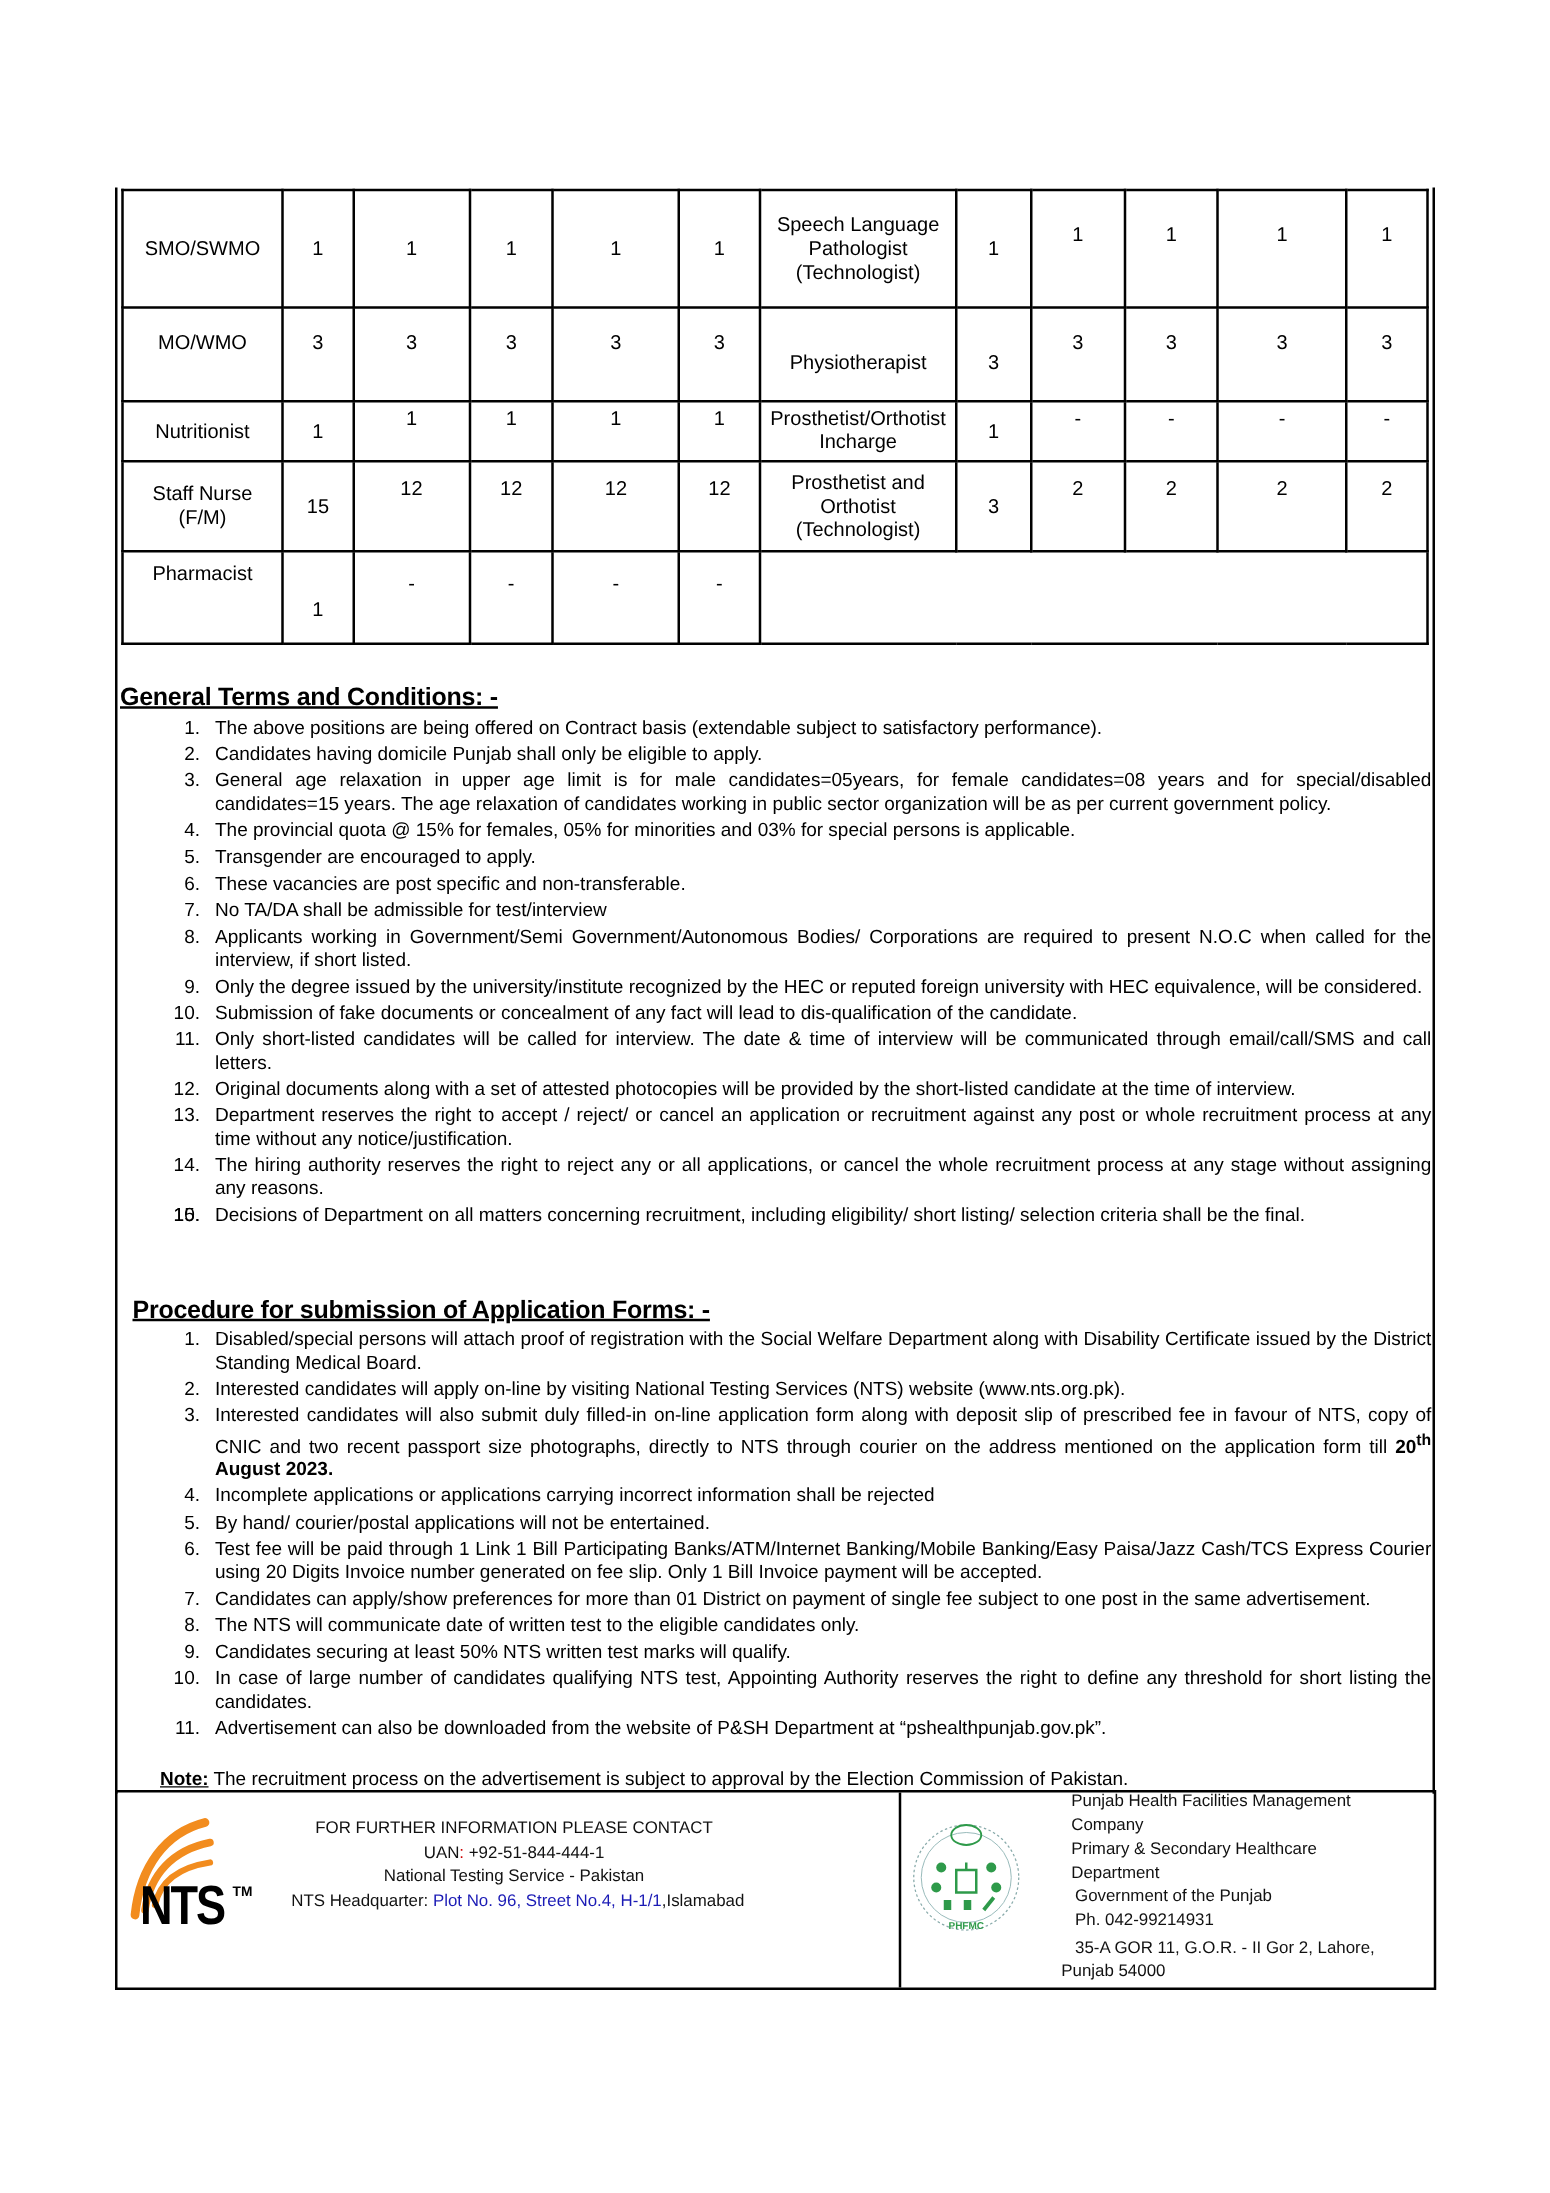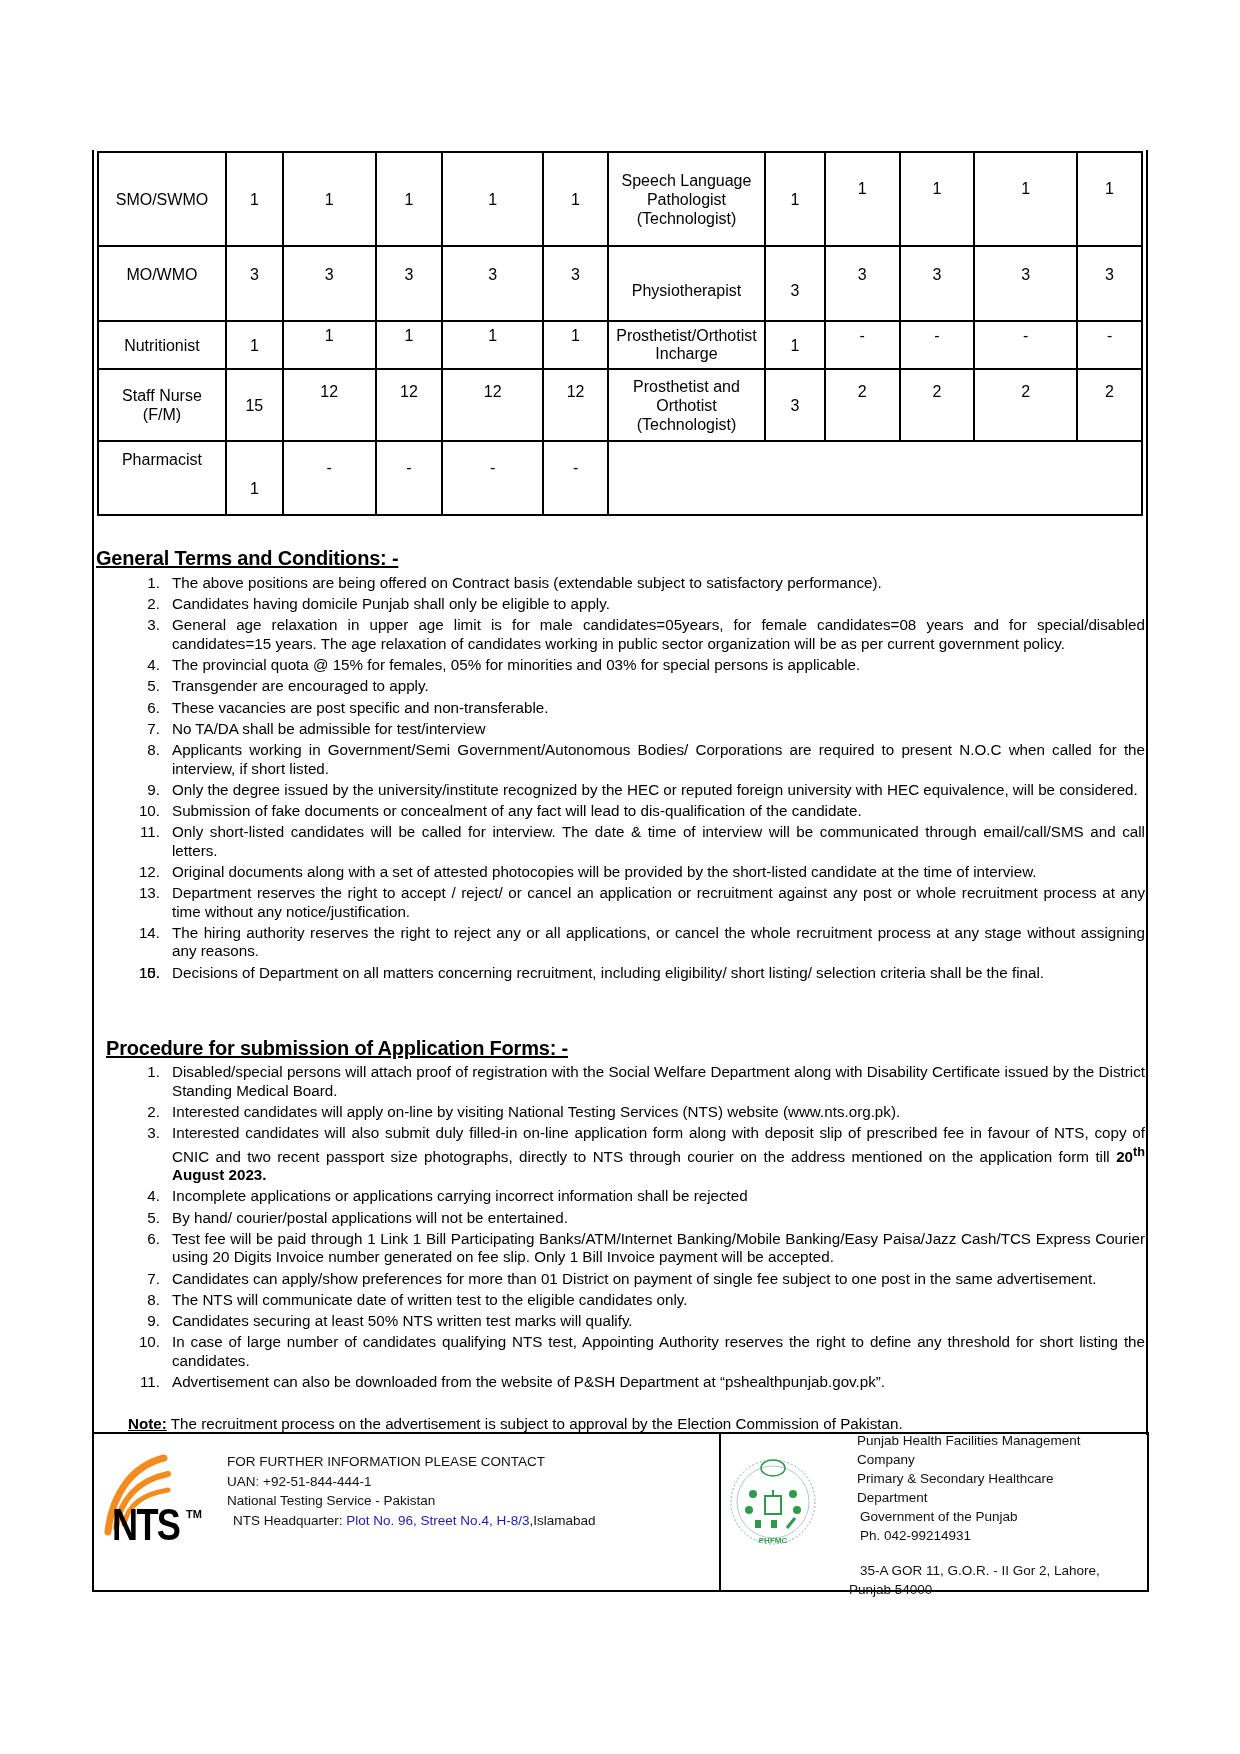--- a/index.html
+++ b/index.html
@@ -14,21 +14,21 @@
   .section-title { position:absolute; font-weight:bold; font-size:20px; text-decoration:underline; font-family:"Liberation Sans", sans-serif; letter-spacing:-0.2px; }
   ol.terms { position:absolute; left:130px; width:1015px; margin:0; padding:0; list-style:none; font-size:15.2px; line-height:18.6px; }
   ol.terms li { position:relative; padding-left:42px; margin-bottom:2.6px; text-align:justify; }
   ol.terms li .num { position:absolute; left:0; width:30px; text-align:right; padding-right:0; }
   .note { position:absolute; left:128px; top:1415px; font-size:15.2px; }
   .note b { text-decoration:underline; }
   
   .footer { position:absolute; left:92px; top:1432px; width:1057px; height:160px; border:2px solid #000; box-sizing:border-box; }
   .footer .divider { position:absolute; left:625px; top:0; bottom:0; border-left:2px solid #000; }
   .nts-logo { position:absolute; left:8px; top:20px; width:110px; height:100px; }
-  .nts-text { position:absolute; left:133px; top:18px; font-size:13.5px; line-height:19.5px; color:#111; }
+  .nts-text { position:absolute; left:133px; top:18px; font-size:13.5px; line-height:19.5px; color:#111;text-align:center; }
   .blue { color:#1b1bb5; }
   .red { color:#c00; }
   .phfmc-logo { position:absolute; left:633px; top:16px; width:92px; height:100px; }
   .phfmc-text { position:absolute; left:763px; top:-3px; font-size:13.5px; line-height:19px; color:#111; }
 </style>
 </head>
 <body>
 
 <div class="frame"></div>
 
@@ -165,21 +165,21 @@
       <path d="M22 70 C26 52 40 40 66 36" stroke="#f28c1e" stroke-width="5" fill="none" stroke-linecap="round"></path>
     </svg>
     <span style="position:absolute; left:10px; top:46px; font-size:44px; font-weight:bold; font-family:'Liberation Sans Narrow','Liberation Sans',sans-serif; letter-spacing:-2px; transform:scaleX(0.82); transform-origin:left;">NTS</span>
     <span style="position:absolute; left:84px; top:54px; font-size:11px; font-weight:bold;">TM</span>
   </div>
 
   <div class="nts-text">
     <div>FOR FURTHER INFORMATION PLEASE CONTACT</div>
     <div><span>UAN</span><span class="red">:</span><span> +92-51-844-444-1</span></div>
     <div>National Testing Service - Pakistan</div>
-    <div style="padding-left:6px;"><span>NTS Headquarter: </span><span class="blue">Plot No. 96, Street No.4, H-8/3</span><span>,Islamabad</span></div>
+    <div style="padding-left:6px;"><span>NTS Headquarter: </span><span class="blue">Plot No. 96, Street No.4, H-1/1</span><span>,Islamabad</span></div>
   </div>
 
   <div class="phfmc-logo">
     <svg width="92" height="100" viewBox="0 0 92 100">
       <circle cx="46" cy="52" r="42" fill="none" stroke="#8aa" stroke-width="1" stroke-dasharray="2 2"></circle>
       <circle cx="46" cy="52" r="36" fill="none" stroke="#9bb" stroke-width="0.8"></circle>
       <ellipse cx="46" cy="18" rx="12" ry="8" fill="none" stroke="#2e9a4a" stroke-width="1.5"></ellipse>
       <rect x="38" y="46" width="16" height="18" fill="none" stroke="#2e9a4a" stroke-width="2"></rect>
       <line x1="46" y1="40" x2="46" y2="46" stroke="#2e9a4a" stroke-width="2"></line>
       <circle cx="26" cy="44" r="4" fill="#2e9a4a"></circle>
@@ -193,16 +193,16 @@
     </svg>
   </div>
 
   <div class="phfmc-text">
     <div>Punjab Health Facilities Management</div>
     <div>Company</div>
     <div>Primary &amp; Secondary Healthcare</div>
     <div>Department</div>
     <div style="padding-left:3px">Government of the Punjab</div>
     <div style="padding-left:3px">Ph. 042-99214931</div>
-    <div style="padding-left:3px; margin-top:16px">35-A GOR 11, G.O.R. - II Gor 2, Lahore,</div>
+    <div style="padding-left:3px; margin-top:3px">35-A GOR 11, G.O.R. - II Gor 2, Lahore,</div>
     <div style="margin-left:-8px">Punjab 54000</div>
   </div>
 </div>
 
 </body></html>

